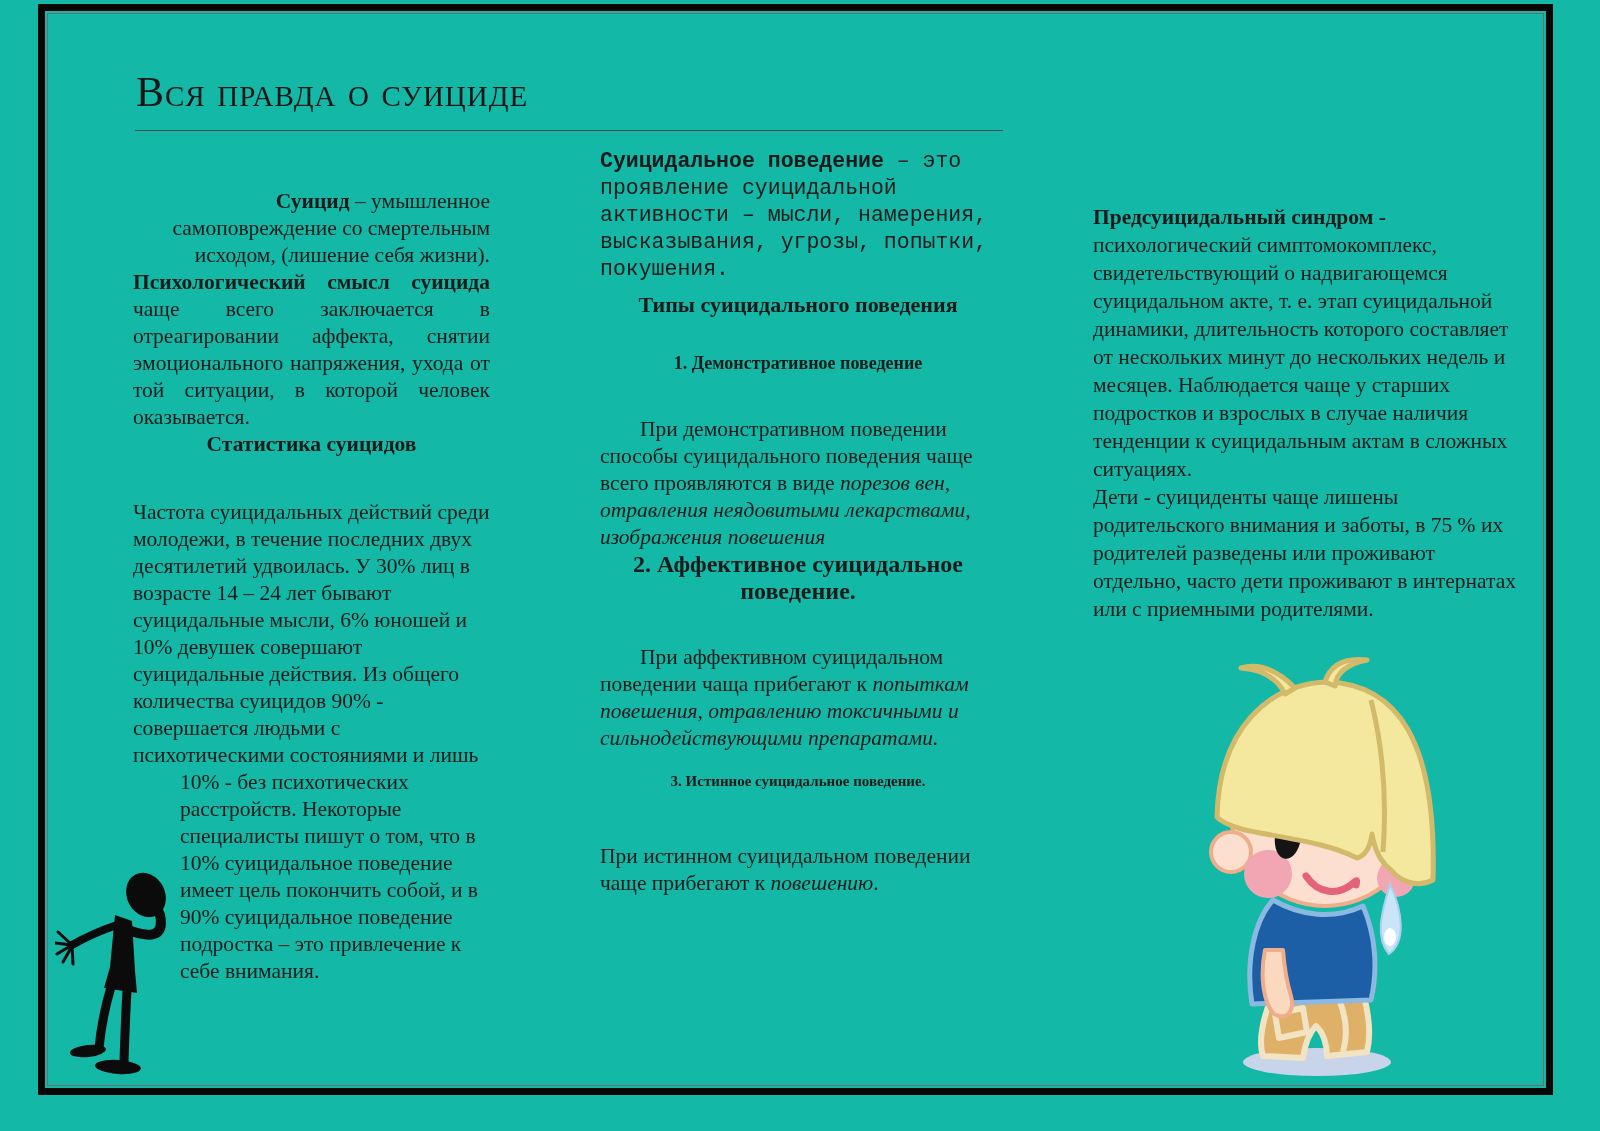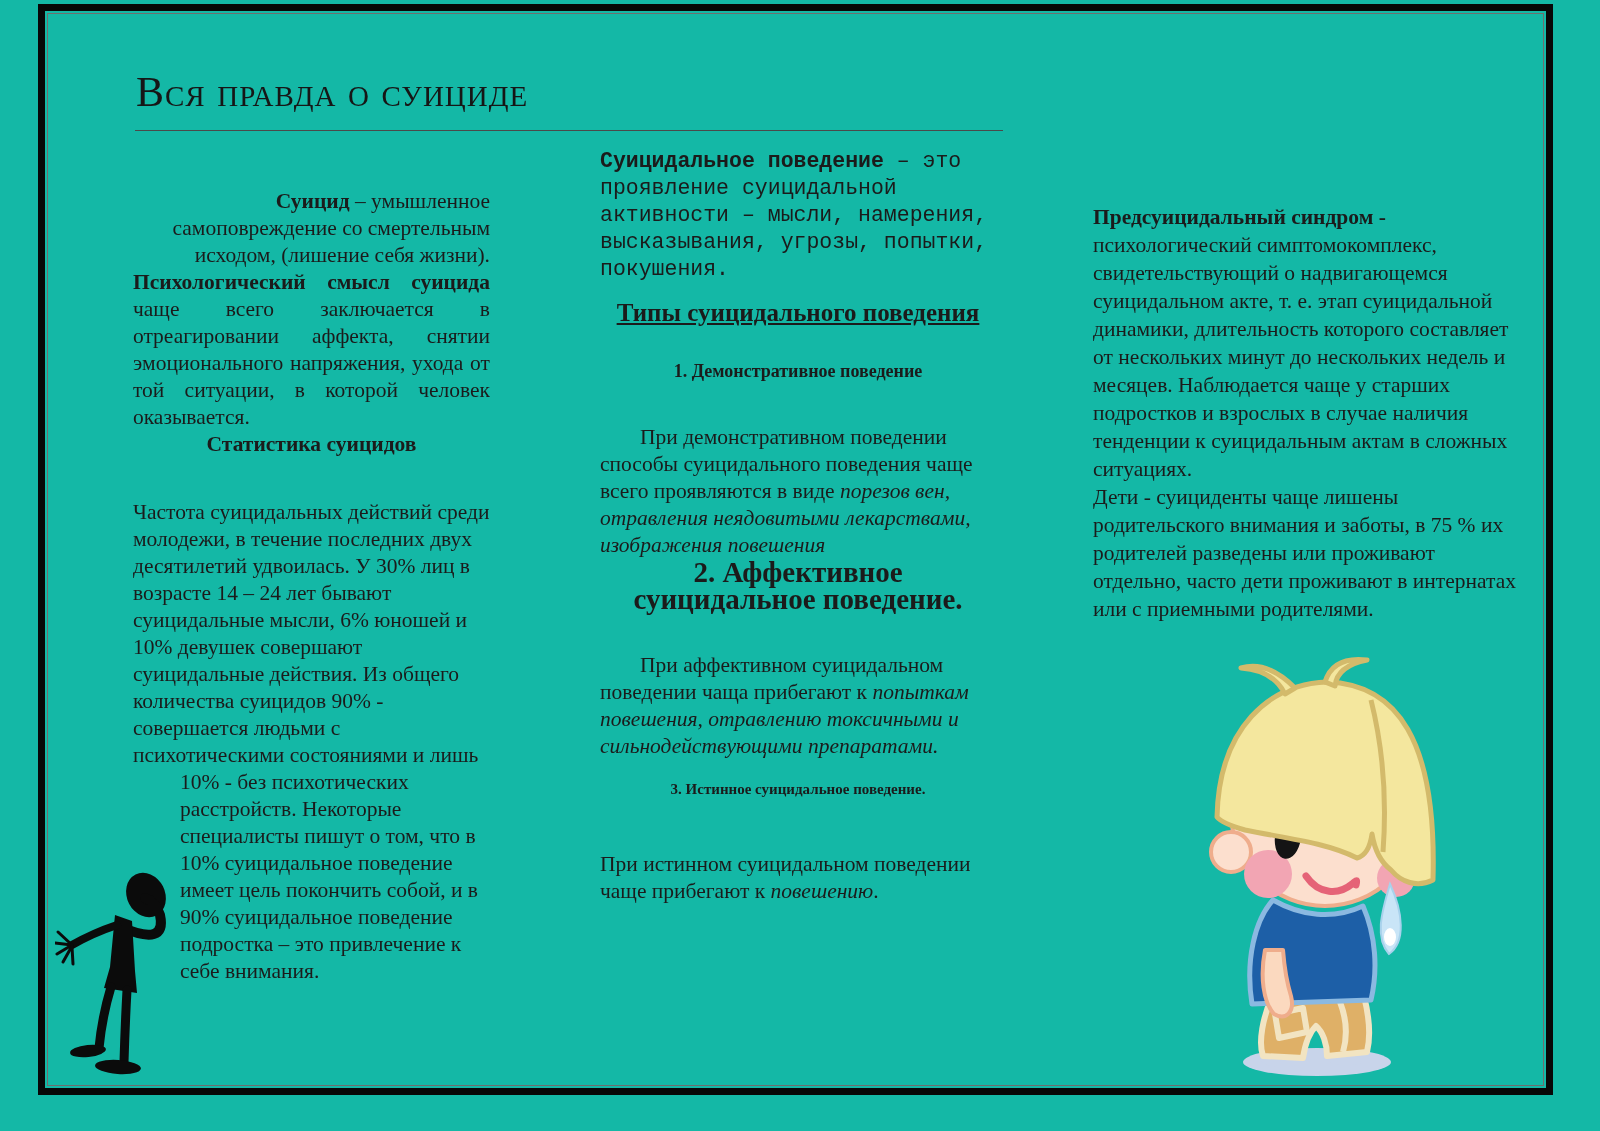--- a/index.html
+++ b/index.html
@@ -58,24 +58,24 @@
   <section class="col" id="col1">
     <p class="c1-p1"><span class="b">Суицид</span><span> – умышленное самоповреждение со смертельным исходом, (лишение себя жизни).</span></p>
     <p class="c1-p2"><span class="b">Психологический смысл суицида</span><span> чаще всего заключается в отреагировании аффекта, снятии эмоционального напряжения, ухода от той ситуации, в которой человек оказывается.</span></p>
     <h2 class="center c1-h" style="font-size:21.5px;margin-top:0;">Статистика суицидов</h2>
     <p>Частота суицидальных действий среди молодежи, в течение последних двух десятилетий удвоилась. У 30% лиц в возрасте 14 – 24 лет бывают суицидальные мысли, 6% юношей и 10% девушек совершают суицидальные действия. Из общего количества суицидов 90% - совершается людьми с психотическими состояниями и лишь</p>
     <p class="c1-s2">10% - без психотических расстройств. Некоторые специалисты пишут о том, что в 10% суицидальное поведение имеет цель покончить собой, и в 90% суицидальное поведение подростка – это привлечение к себе внимания.</p>
   </section>
 
   <section class="col" id="col2">
     <p class="c2-p1"><span class="b">Суицидальное поведение</span><span> – это проявление суицидальной активности – мысли, намерения, высказывания, угрозы, попытки, покушения.</span></p>
-    <h2 class="center c2-h0" style="font-size:25px;margin-top:16px;text-decoration:underline;">Типы суицидального поведения</h2>
+    <h2 class="center c2-h0" style="font-size:22px;margin-top:8px;">Типы суицидального поведения</h2>
     <h3 class="center c2-h1" style="font-size:18px;margin-top:0;">1. Демонстративное поведение</h3>
     <p class="c2-p2"><span>При демонстративном поведении способы суицидального поведения чаще всего проявляются в виде </span><span class="i">порезов вен, отравления неядовитыми лекарствами, изображения повешения</span></p>
-    <h3 class="center c2-h2" style="font-size:29px;margin-top:0;">2. Аффективное суицидальное поведение.</h3>
+    <h3 class="center c2-h2" style="font-size:24px;margin-top:0;">2. Аффективное суицидальное поведение.</h3>
     <p class="c2-p3"><span>При аффективном суицидальном поведении чаща прибегают к </span><span class="i">попыткам повешения, отравлению токсичными и сильнодействующими препаратами.</span></p>
     <h3 class="center c2-h3" style="font-size:15px;margin-top:16px;">3. Истинное суицидальное поведение.</h3>
     <p><span>При истинном суицидальном поведении чаще прибегают к </span><span class="i">повешению</span><span>.</span></p>
   </section>
 
   <section class="col" id="col3">
     <p class="c3-p1"><span class="b">Предсуицидальный синдром -</span><span> психологический симптомокомплекс, свидетельствующий о надвигающемся суицидальном акте, т. е. этап суицидальной динамики, длительность которого составляет от нескольких минут до нескольких недель и месяцев. Наблюдается чаще у старших подростков и взрослых в случае наличия тенденции к суицидальным актам в сложных ситуациях.</span></p>
     <p>Дети - суициденты чаще лишены родительского внимания и заботы, в 75 % их родителей разведены или проживают отдельно, часто дети проживают в интернатах или с приемными родителями.</p>
   </section>
 

